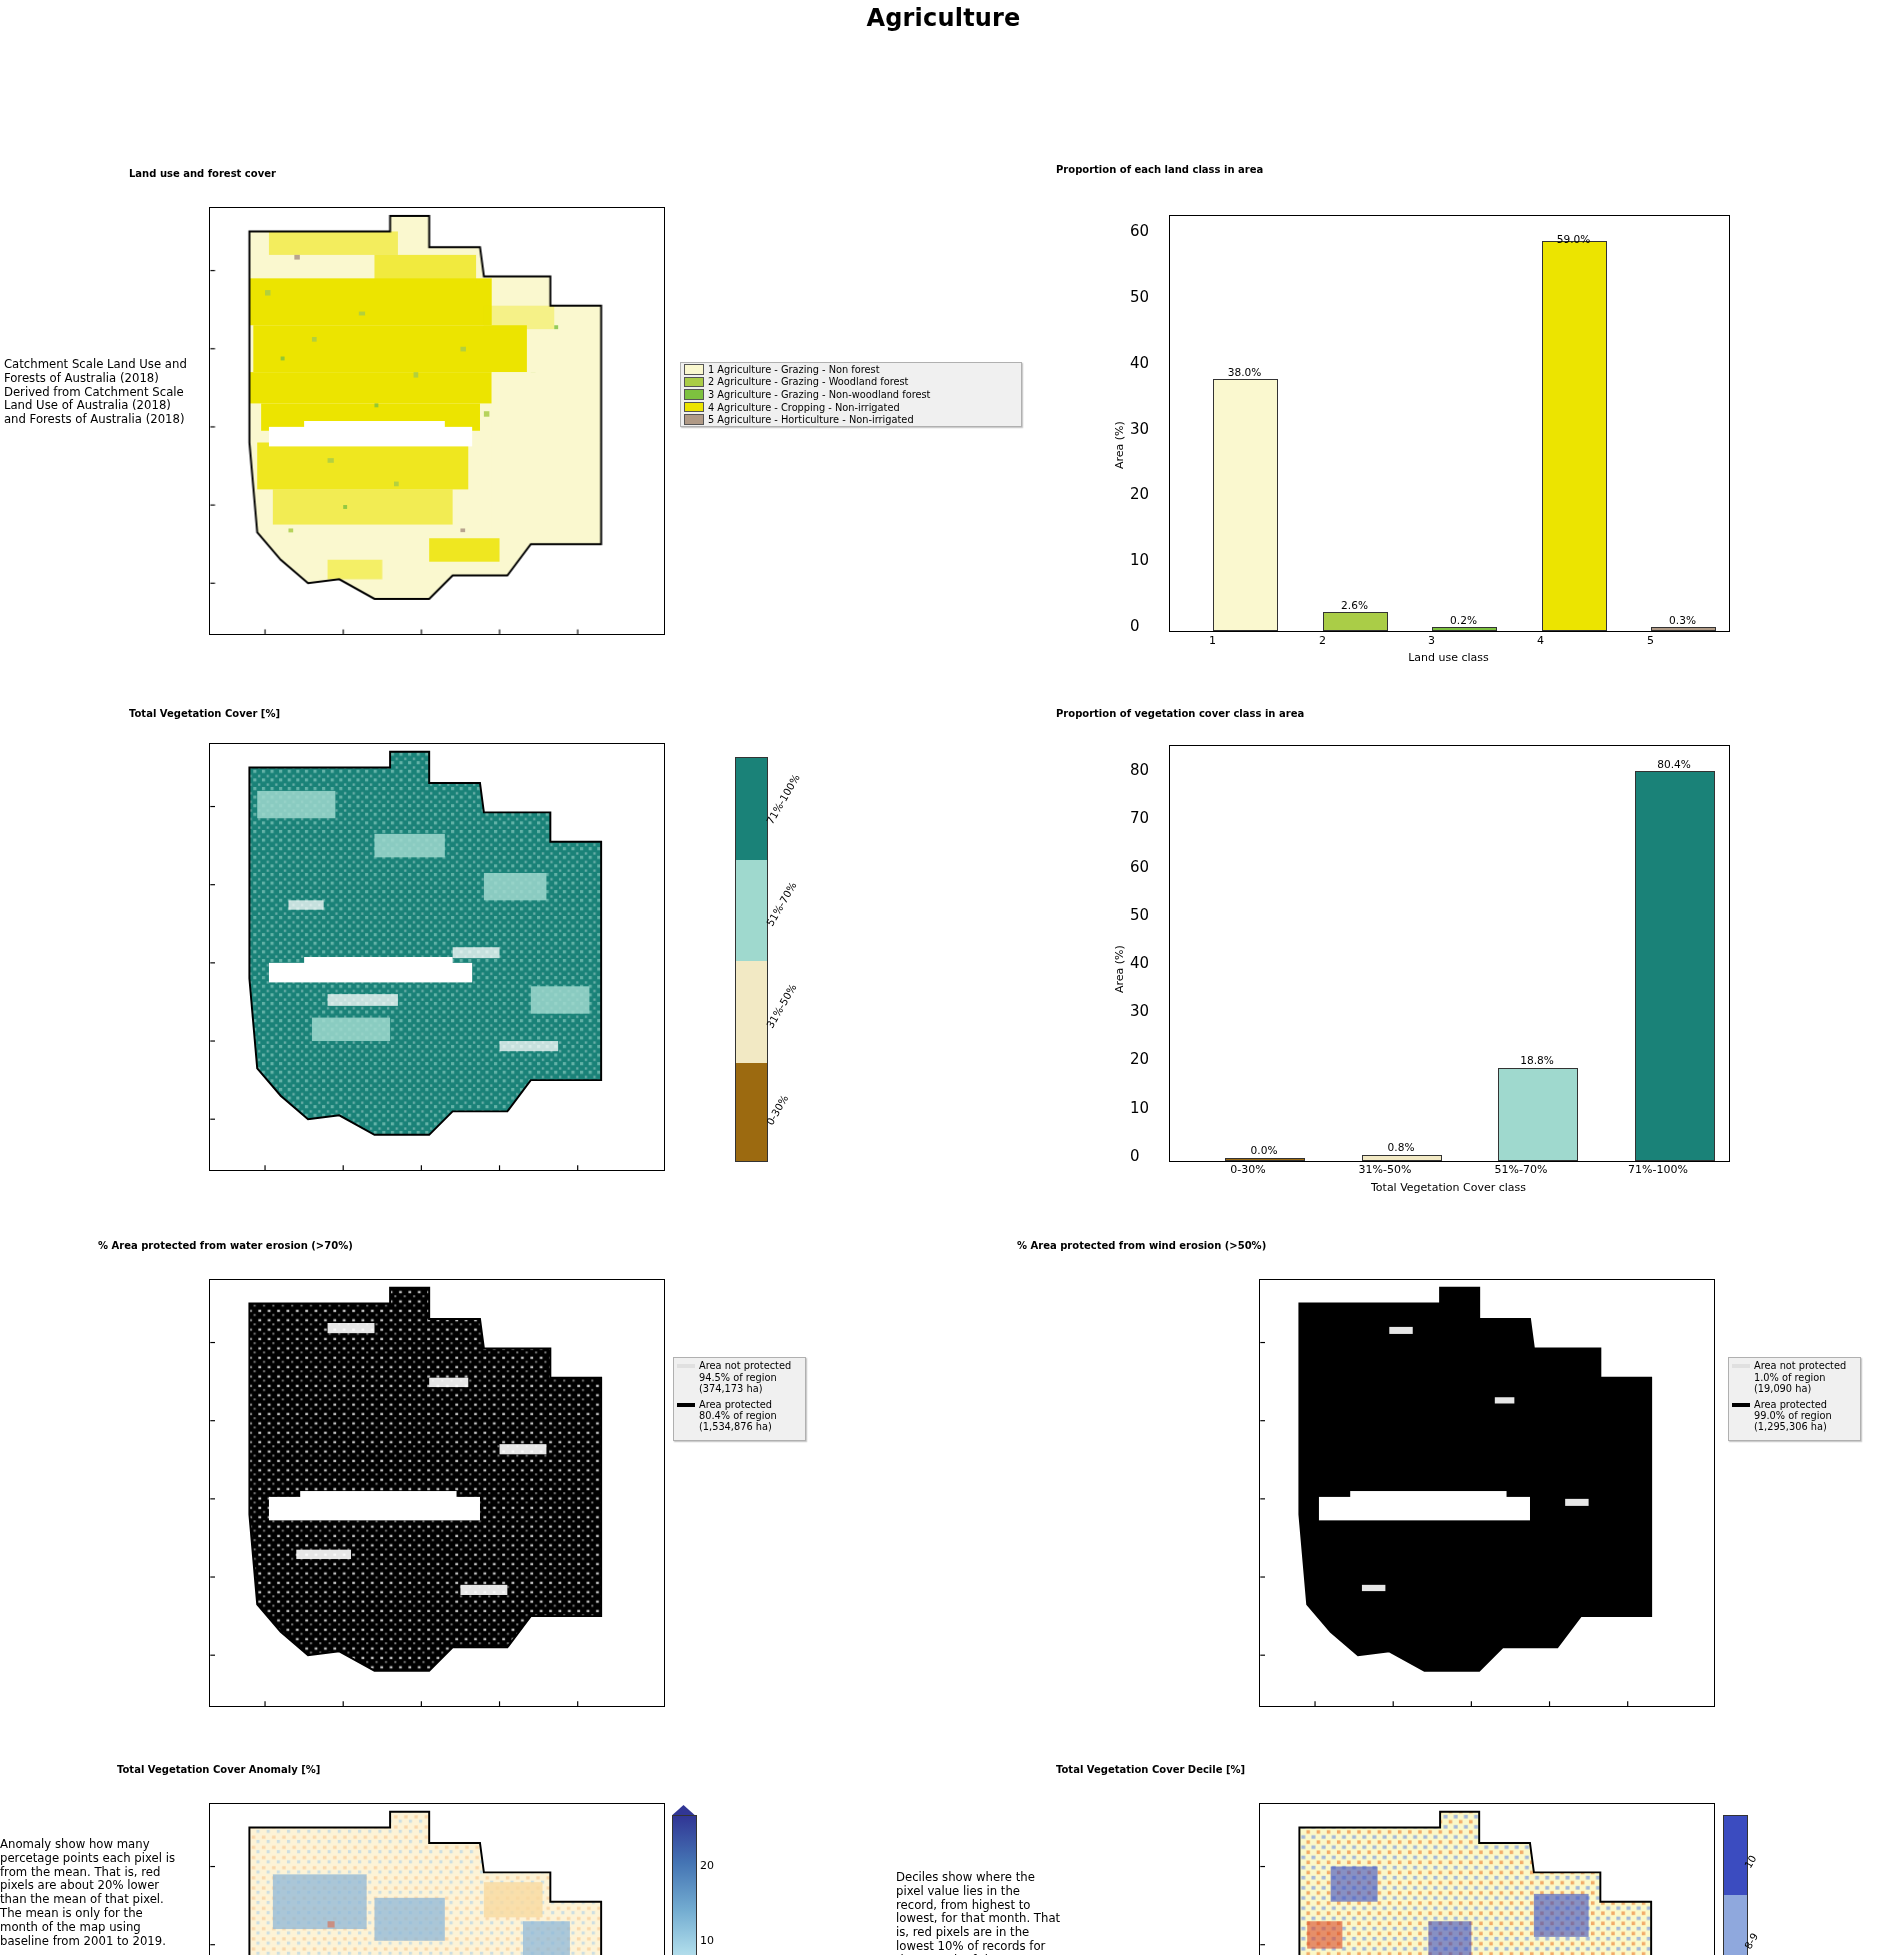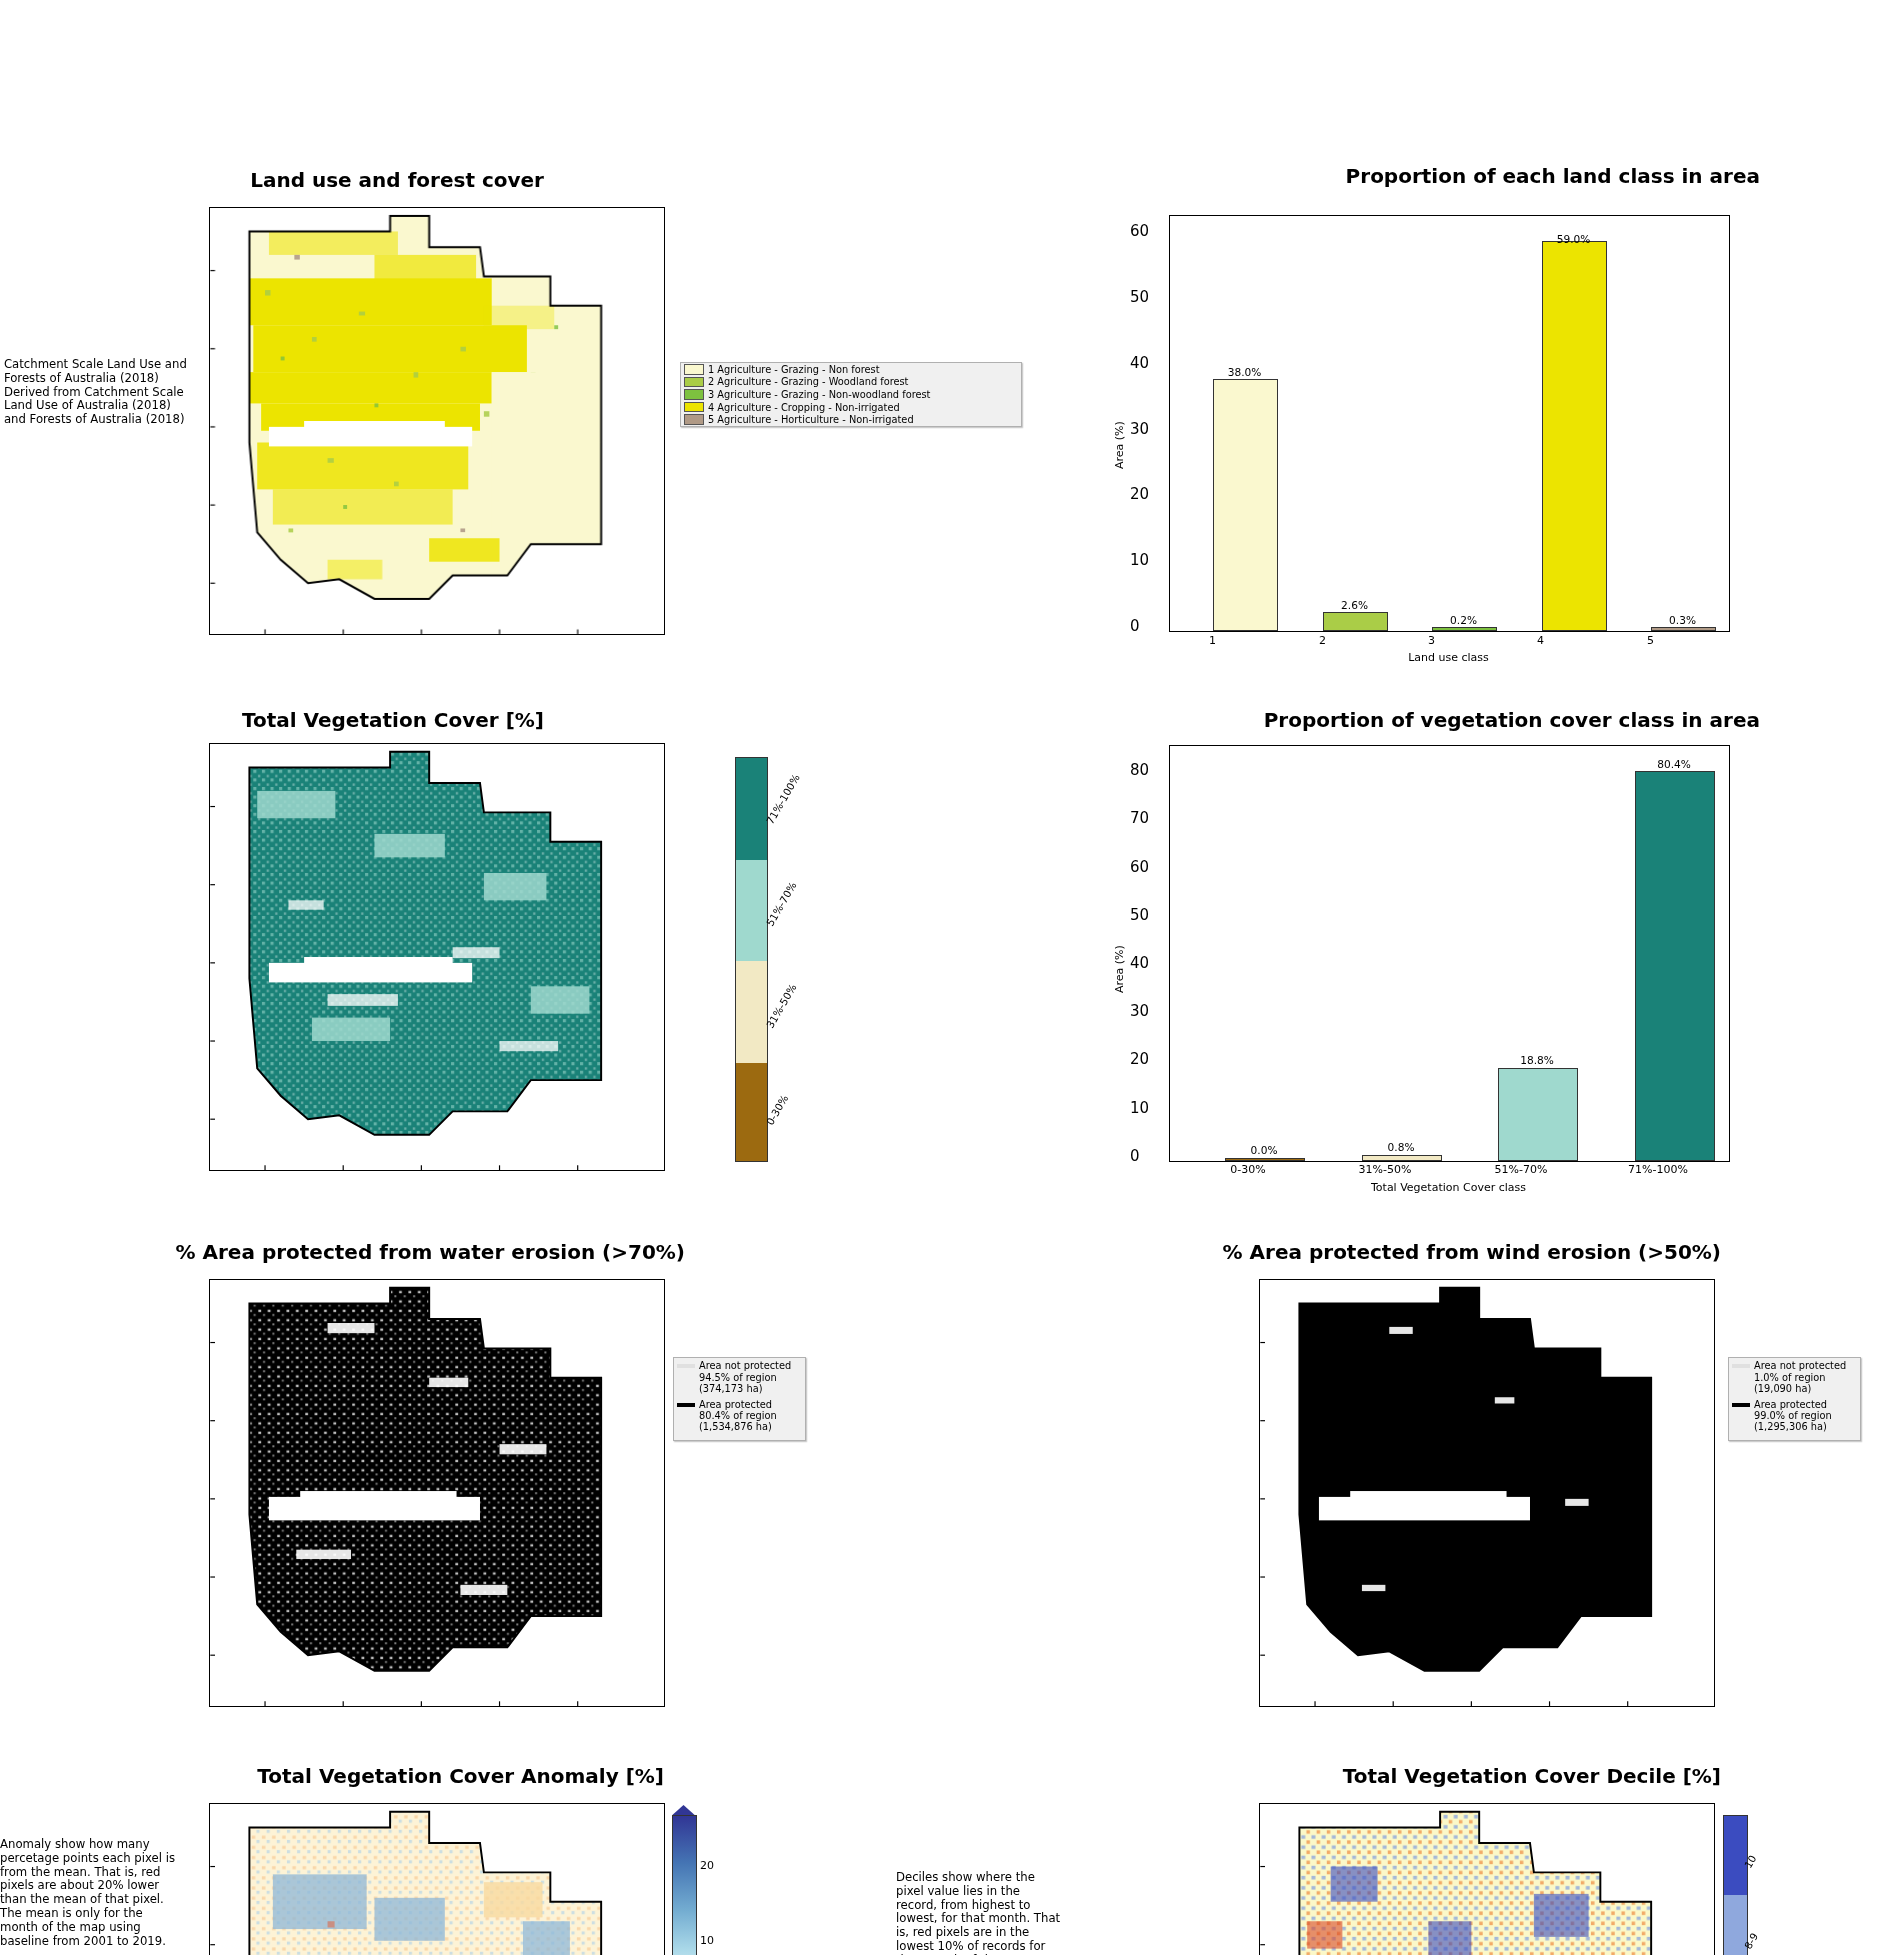--- a/index.html
+++ b/index.html
@@ -2,21 +2,21 @@
 <html style="font-size:6.3px"><head>
 <meta charset="utf-8">
 <style>
   html, body { margin:0; padding:0; background:#ffffff; }
   body { font-family:"DejaVu Sans", sans-serif; color:#000; }
   .page { position:relative; width:1887px; height:2498px; background:#fff; }
 
   .title-main { position:absolute; top:3.9px; left:0; width:100%; text-align:center;
                 font-size:24px; font-weight:bold; letter-spacing:0.2px; }
 
-  .panel-title { position:absolute; text-align:right; font-size:20px; font-weight:bold; }
+  .panel-title { position:absolute; text-align:left; font-size:10px; font-weight:bold; }
 
   .sidenote { position:absolute; font-size:11.7px; line-height:1.18; }
 
   
   .mapbox { position:absolute; border:0.8px solid #000; background:#fff; overflow:hidden; }
 
   
   .legend { position:absolute; background:#f0f0f0; border:0.4px solid #b0b0b0; box-shadow:0.8px 0.8px 1.2px rgba(0,0,0,0.25); }
   .legend-row { display:flex; align-items:center; padding:0.8px 3.1px; }
   .legend-swatch { width:18px; height:8.6px; border:0.4px solid #555; margin-right:3.9px; flex:0 0 auto; }
@@ -41,20 +41,21 @@
   .cbar { position:absolute; border:0.4px solid #333; }
   .cbar-seg { position:absolute; left:0; right:0; }
   .cbar-lab { position:absolute; font-size:10.2px; white-space:nowrap; transform:rotate(-60deg); transform-origin:left bottom; }
   .cbar-lab-h { position:absolute; font-size:11px; white-space:nowrap; }
 </style>
 </head>
 <body>
 
 <div class="page">
 
+  <div class="title-main">Agriculture</div>
 
   <div class="panel-title" style="top:168px; left:129px; width:415px;">Land use and forest cover</div>
 
   <div class="sidenote" style="top:358px; left:3.9px; width:184px;">Catchment Scale Land Use and Forests of Australia (2018) Derived from Catchment Scale Land Use of Australia (2018) and Forests of Australia (2018)</div>
 
   <div class="mapbox" id="map1" style="top:207px; left:209px; width:454px; height:426px;">
     <svg width="454" height="426" viewBox="0 0 1160 1090" xmlns="http://www.w3.org/2000/svg">
       <defs>
         <clipPath id="clipA">
           <path d="M100,100 L100,60 L460,60 L460,20 L560,20 L560,100 L690,100 L700,175 L870,175 L870,250 L1000,250 L1000,860 L820,860 L760,940 L620,940 L560,1000 L420,1000 L330,950 L250,960 L180,900 L120,830 L100,600 Z"></path>

